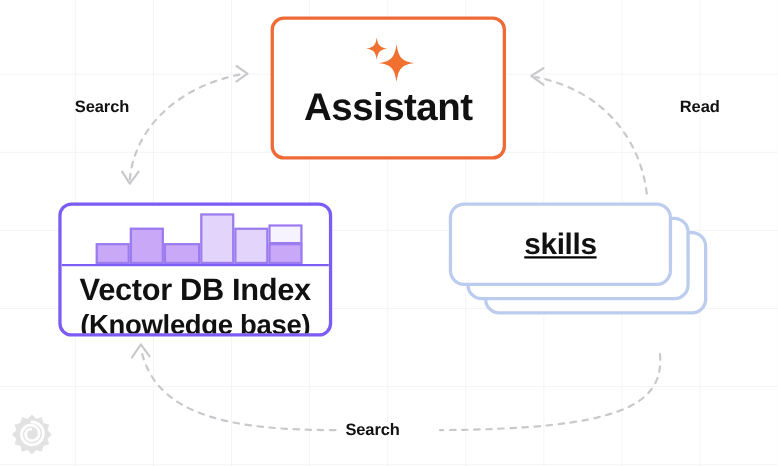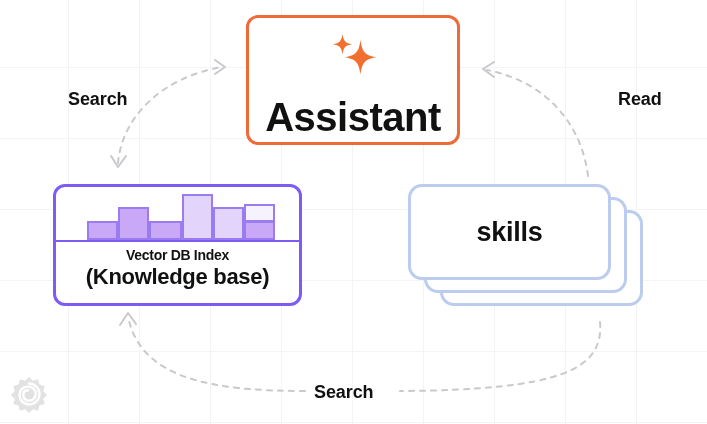--- a/index.html
+++ b/index.html
@@ -53,26 +53,26 @@
     align-items: center;
     justify-content: flex-start;
   }
   #sparkle-icon {
     margin-top: 12px;
     width: 62px;
     height: 48px;
     display: block;
   }
   #assistant-title {
-    font-size: 40px;
+    font-size: 35px;
     font-weight: 700;
     color: #111111;
     letter-spacing: -0.5px;
     line-height: 1;
-    margin-top: 19px;
+    margin-top: 2px;
   }
 
   
   #vectordb-card {
     position: absolute;
     left: 53px;
     top: 184px;
     width: 249px;
     height: 122px;
     box-sizing: border-box;
@@ -91,66 +91,67 @@
   .vbar {
     position: absolute;
     box-sizing: border-box;
     border: 2px solid #9b7cf0;
   }
   #vectordb-labels {
     text-align: center;
     padding-top: 5px;
   }
   #vectordb-title {
-    font-size: 14px;
+    font-size: 28px;
     font-weight: 700;
     color: #111111;
     letter-spacing: -0.3px;
     line-height: 1.22;
   }
   #vectordb-subtitle {
-    font-size: 22px;
+    font-size: 25px;
     font-weight: 700;
     color: #111111;
     letter-spacing: -0.3px;
     line-height: 1.22;
   }
 
   
   #skills-stack {
     position: absolute;
     left: 408px;
     top: 184px;
     width: 250px;
     height: 135px;
   }
   .skill-card {
     position: absolute;
     box-sizing: border-box;
     width: 203px;
-    height: 96px;
+    height: 76px;
     border: 3px solid #bcccee;
     border-radius: 14px;
     background: #ffffff;
+    text-decoration: underline;
   }
   #skill-card-back  { left: 32px; top: 26px; z-index: 1; }
   #skill-card-mid   { left: 16px; top: 13px; z-index: 2; }
   #skill-card-front { left: 0px;  top: 0px;  z-index: 3;
     display: flex; align-items: center; justify-content: center; }
   #skills-label {
     font-size: 27px;
     font-weight: 700;
     color: #111111;
     letter-spacing: -0.3px;
   }
 
   
   .edge-label {
     position: absolute;
-    font-size: 18px;
+    font-size: 15px;
     font-weight: 700;
     color: #111111;
     letter-spacing: -0.1px;
     white-space: nowrap;
   }
   #label-search  { left: 68px;  top: 89px; }
   #label-read    { left: 580px; top: 89px; margin-left: 38px; }
   #label-indexed { left: 314px; top: 382px; }
 
   

